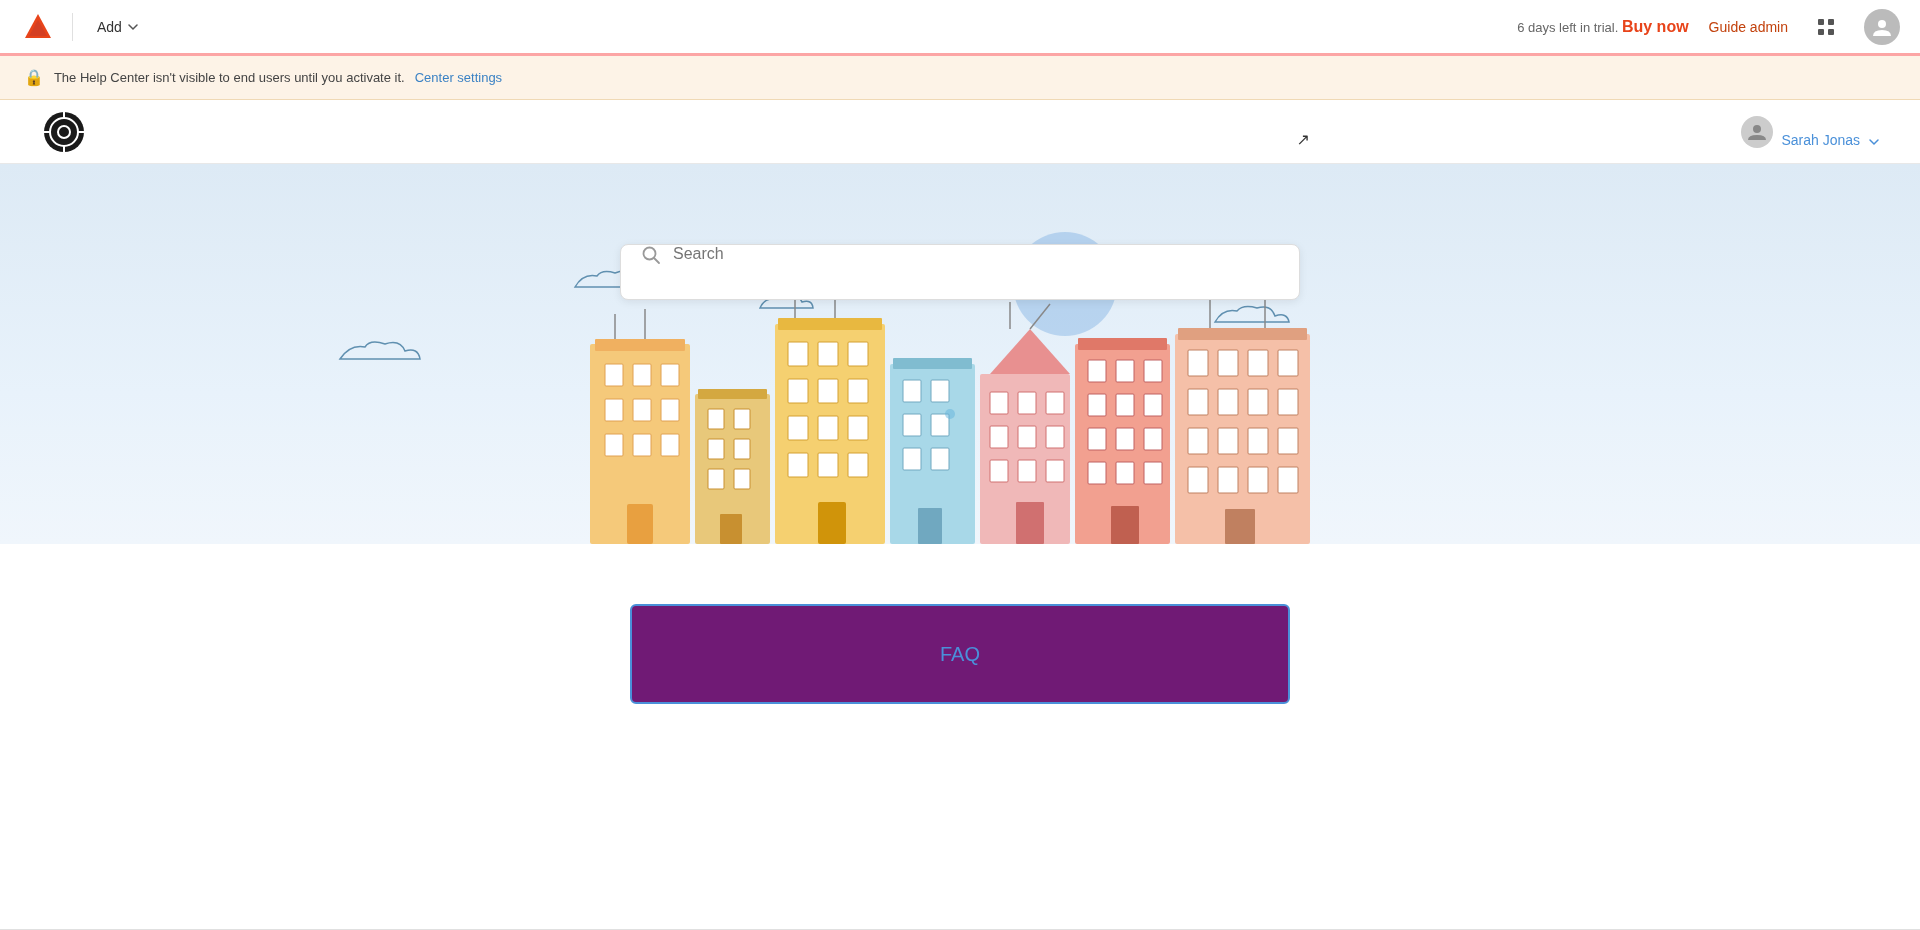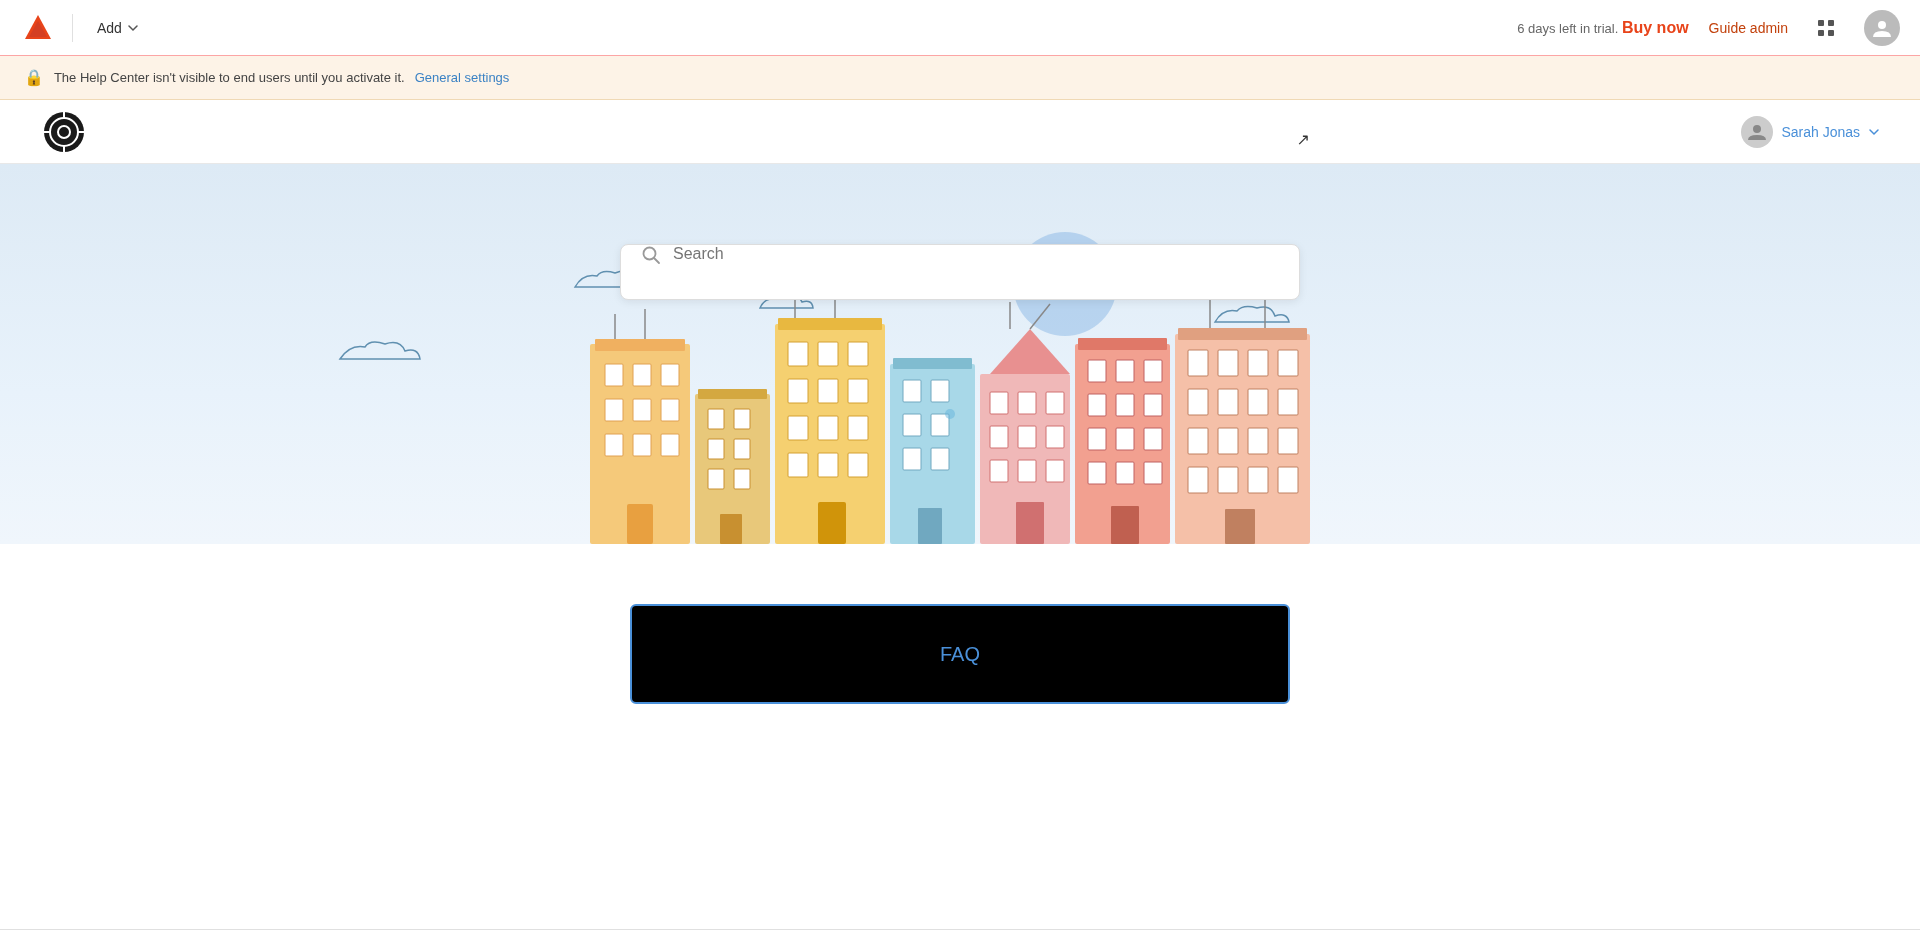--- a/index.html
+++ b/index.html
@@ -2,21 +2,21 @@
 <html><head>
   <meta charset="utf-8">
   <style>
     * { margin: 0; padding: 0; box-sizing: border-box; }
     body { font-family: -apple-system, BlinkMacSystemFont, 'Segoe UI', sans-serif; background: #fff; width: 1920px; height: 930px; overflow: hidden; }
 
     
     .top-nav {
       height: 56px;
       background: #fff;
-      border-bottom: 1px solid #fca5a5;
+      border-bottom: 3px solid #fca5a5;
       display: flex;
       align-items: center;
       padding: 0 20px;
       position: relative;
       z-index: 100;
     }
     .logo-area {
       display: flex;
       align-items: center;
       gap: 0;
@@ -122,21 +122,21 @@
     }
     .hc-logo {
       width: 48px;
       height: 48px;
       display: flex;
       align-items: center;
       justify-content: center;
     }
     .user-dropdown {
       display: flex;
-      align-items: center;
+      align-items: flex-end;
       gap: 8px;
       cursor: pointer;
       color: #4a90d9;
       font-size: 14px;
     }
     .user-avatar-small {
       width: 32px;
       height: 32px;
       border-radius: 50%;
       background: #ccc;
@@ -219,21 +219,21 @@
       display: flex;
       gap: 40px;
       justify-content: center;
     }
     .card-btn {
       flex: 1;
       max-width: 660px;
       height: 100px;
       border: 2px solid #4a90d9;
       border-radius: 6px;
-      background: #000000;
+      background: #701a75;
       display: flex;
       align-items: center;
       justify-content: center;
       cursor: pointer;
       font-size: 20px;
       font-weight: 500;
       color: #4a90d9;
       transition: background 0.15s;
     }
   </style>
@@ -276,21 +276,21 @@
         <circle cx="11" cy="8" r="4" fill="#fff"></circle>
         <path d="M2 20 Q2 14 11 14 Q20 14 20 20" fill="#fff"></path>
       </svg>
     </div>
   </div>
 </nav>
 
 <div class="alert-banner">
   <span class="lock-icon">🔒</span>
   <span>The Help Center isn't visible to end users until you activate it.</span>
-  <a class="alert-link">General settings</a>
+  <a class="alert-link">Center settings</a>
 </div>
 
 <div class="hc-nav">
   <div class="hc-logo">
 
     <svg width="44" height="44" viewBox="0 0 44 44">
       <circle cx="22" cy="22" r="20" fill="#1a1a1a"></circle>
       <circle cx="22" cy="22" r="14" fill="none" stroke="#fff" stroke-width="2"></circle>
       <circle cx="22" cy="22" r="6" fill="none" stroke="#fff" stroke-width="2"></circle>
       <line x1="22" y1="2" x2="22" y2="8" stroke="#fff" stroke-width="2"></line>

